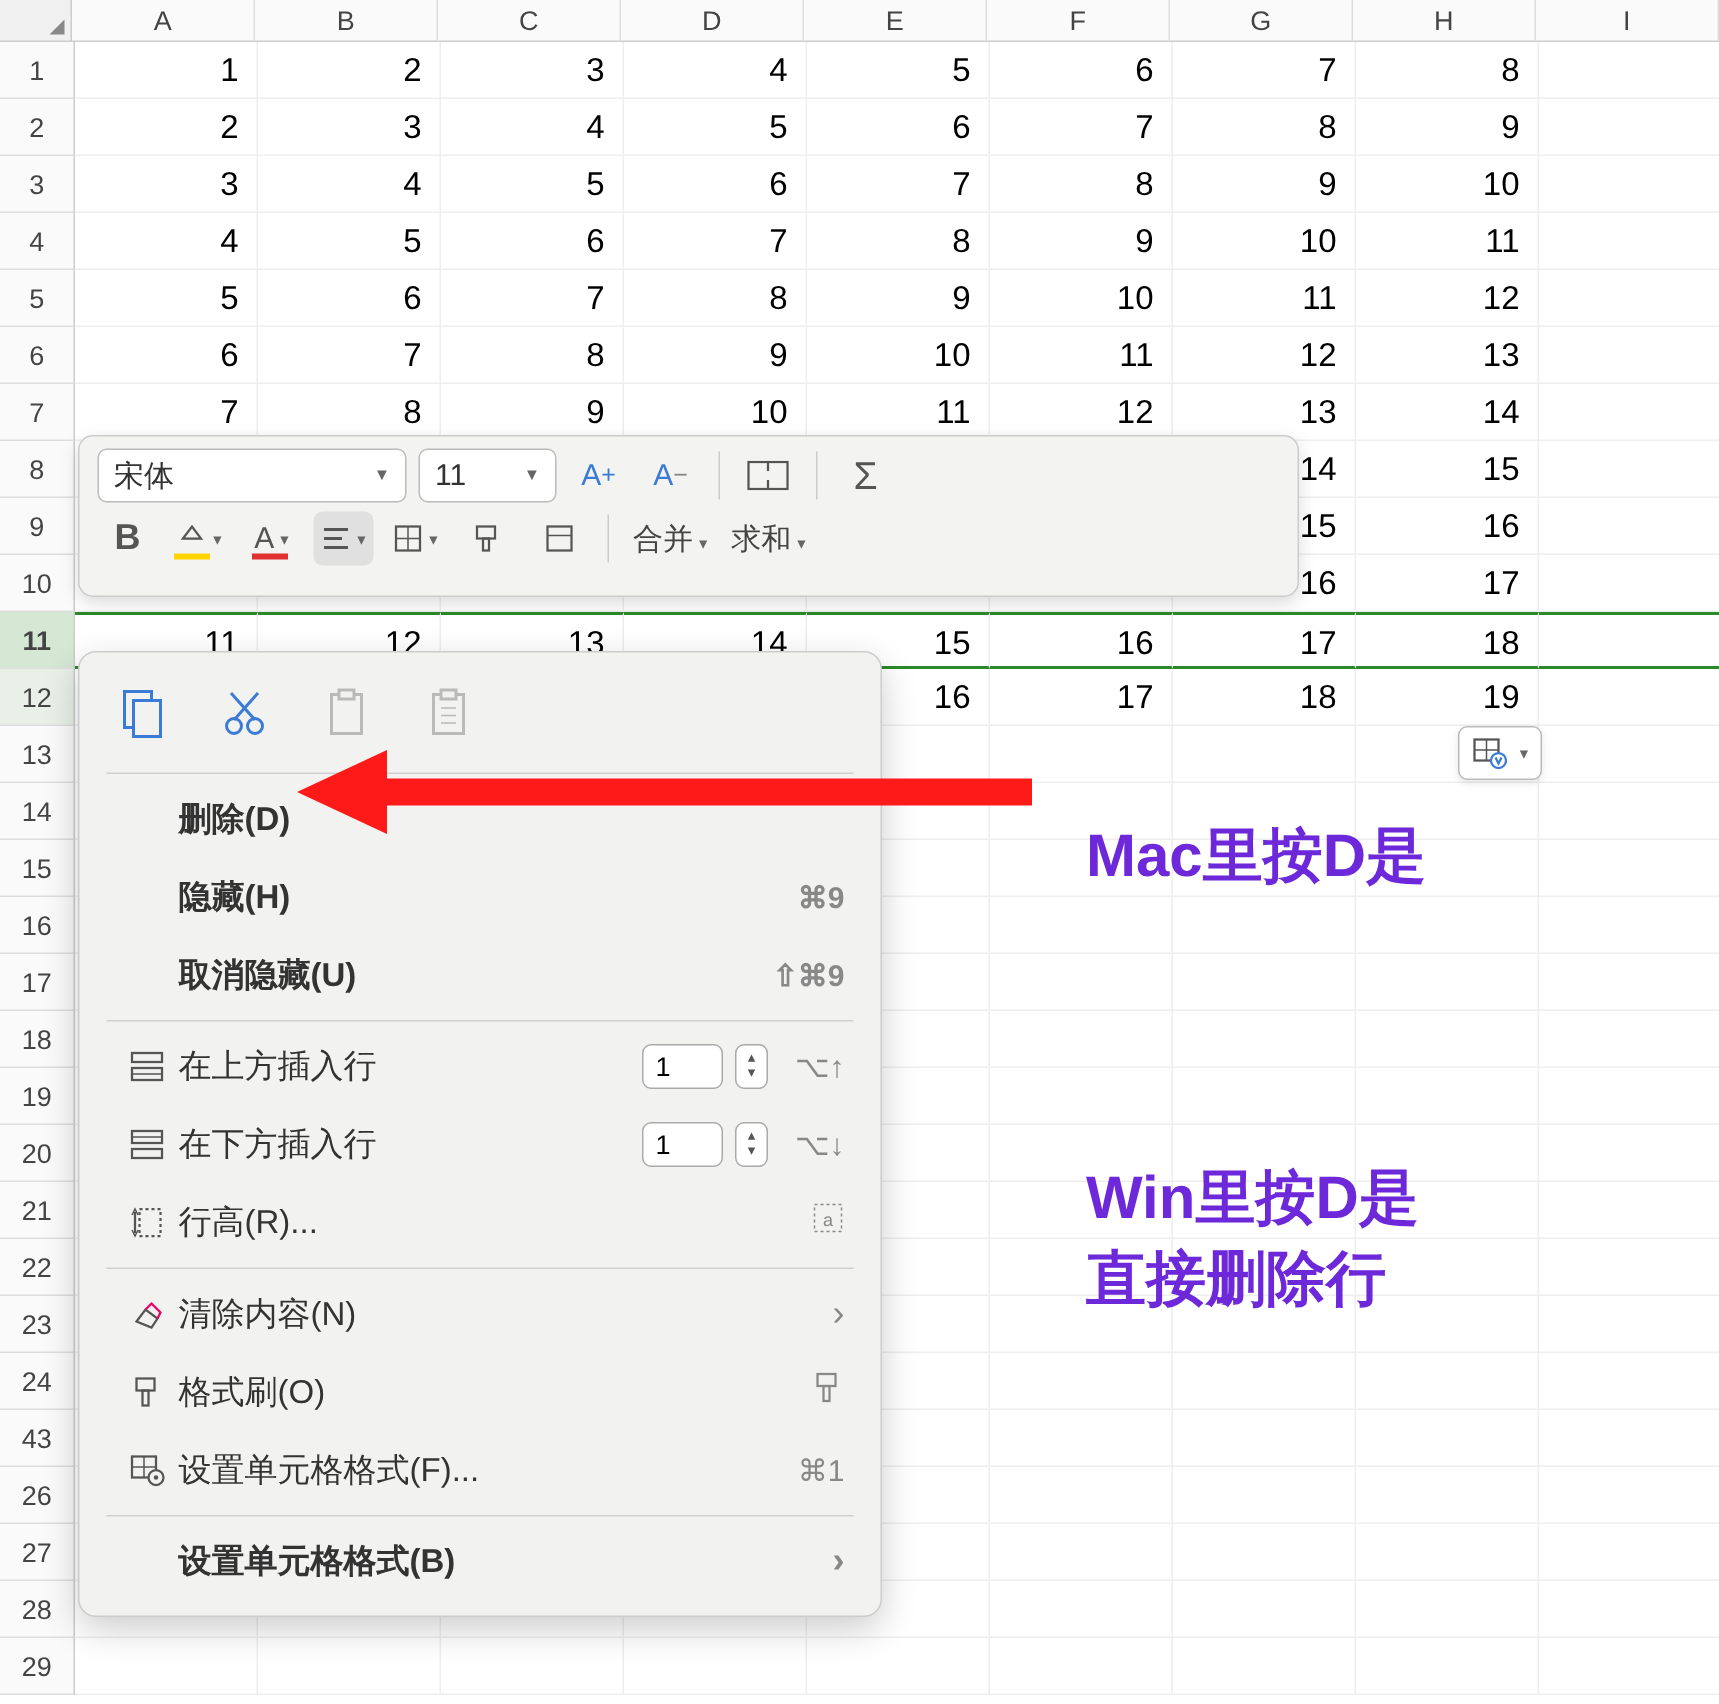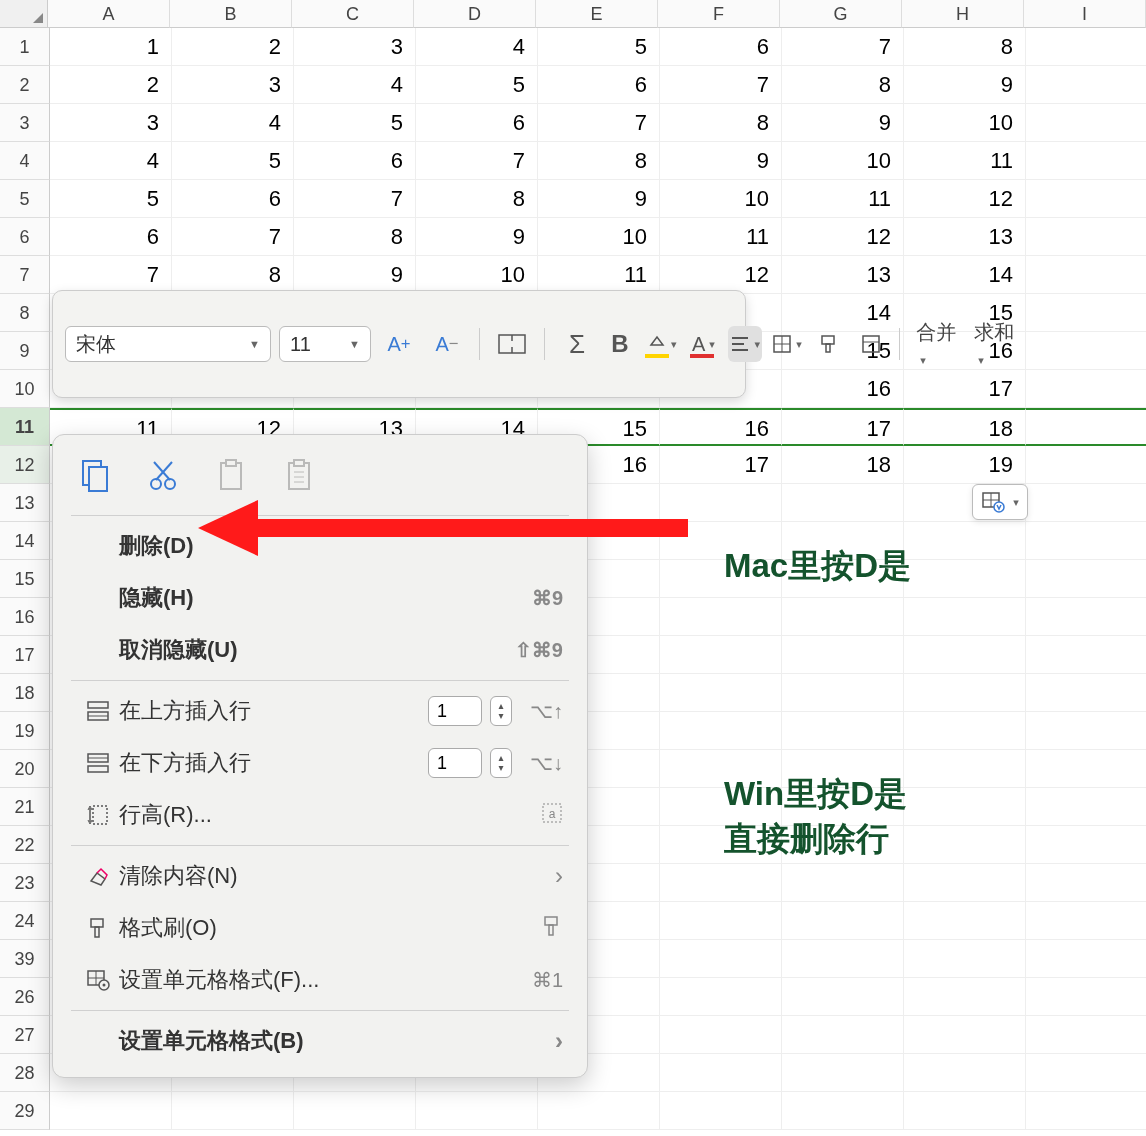--- a/index.html
+++ b/index.html
@@ -20,25 +20,25 @@
 .row { display: flex; height: 38px; }
 .row-h { flex: 0 0 50px; background: #fafafa; border-right: 1px solid #ccc; border-bottom: 1px solid #ddd; text-align: center; line-height: 38px; font-size: 18px; color: #444; }
 .cell { flex: 0 0 122px; border-right: 1px solid #eee; border-bottom: 1px solid #eee; text-align: right; padding-right: 12px; line-height: 38px; font-size: 22px; color: #000; }
 .row.selected .row-h { background: #d4e8d4; font-weight: bold; }
 .row.selected .cell { border-top: 2px solid #2a8a2a; border-bottom: 2px solid #2a8a2a; }
 .row.hl .row-h { background: #e8f0e8; }
 
 
 .mini-toolbar {
   position: absolute; left: 52px; top: 290px;
-  width: 694px; height: 108px;
+  width: 814px; height: 108px;
   background: #f3f3f1; border: 1px solid #ccc; border-radius: 10px;
   box-shadow: 0 4px 12px rgba(0,0,0,0.15);
   padding: 8px 12px;
-  display: flex; flex-direction: row; gap: 6px;
+  display: flex; flex-direction: column; gap: 6px;
 }
 .tb-row { display: flex; align-items: center; gap: 8px; }
 .tb-select { height: 36px; background: #fff; border: 1px solid #bbb; border-radius: 6px; display: flex; align-items: center; padding: 0 10px; font-size: 20px; color: #333; justify-content: space-between; }
 .tb-select.font { width: 206px; }
 .tb-select.size { width: 92px; }
 .tb-btn { width: 40px; height: 36px; display: flex; align-items: center; justify-content: center; border-radius: 4px; font-size: 20px; color: #555; }
 .tb-sep { width: 1px; height: 32px; background: #ccc; margin: 0 4px; }
 .tb-label { font-size: 20px; color: #444; padding: 0 4px; }
 .caret { font-size: 11px; color: #666; margin-left: 4px; }
 .fill-y { position: relative; display: inline-block; }
@@ -63,21 +63,21 @@
 .ctx-item .lbl { flex: 1; }
 .ctx-item .kb { color: #888; font-size: 20px; }
 .ctx-item .arr { color: #888; font-size: 24px; }
 .ctx-item.noicon { padding-left: 66px; font-weight: bold; }
 .stepper-box { display: flex; align-items: center; gap: 8px; margin-right: 18px; }
 .stepper-in { width: 54px; height: 30px; border: 1px solid #aaa; border-radius: 6px; text-align: left; padding: 0 8px; font-size: 18px; background: #fff; }
 .stepper-ud { width: 22px; height: 30px; border: 1px solid #aaa; border-radius: 6px; display: flex; flex-direction: column; justify-content: center; align-items: center; font-size: 10px; line-height: 10px; color: #555; background: #fff; }
 
 
 .anno {
-  position: absolute; color: #14532d; font-weight: 800; font-size: 33px; line-height: 1.35;
+  position: absolute; color: #6d28d9; font-weight: 800; font-size: 40px; line-height: 1.35;
 }
 .anno1 { left: 724px; top: 544px; }
 .anno2 { left: 724px; top: 772px; }
 .arrow-svg { position: absolute; left: 188px; top: 488px; pointer-events: none; }
 
 
 .paste-opt {
   position: absolute; left: 972px; top: 484px;
   width: 56px; height: 36px; background: #fff; border: 1px solid #bbb; border-radius: 6px;
   display: flex; align-items: center; justify-content: center; gap: 4px;
@@ -383,21 +383,21 @@
         <div class="cell"></div>
         <div class="cell"></div>
         <div class="cell"></div>
         <div class="cell"></div>
         <div class="cell"></div>
         <div class="cell"></div>
         <div class="cell"></div>
         <div class="cell"></div>
       </div>
       <div class="row">
-        <div class="row-h">39</div>
+        <div class="row-h">43</div>
         <div class="cell"></div>
         <div class="cell"></div>
         <div class="cell"></div>
         <div class="cell"></div>
         <div class="cell"></div>
         <div class="cell"></div>
         <div class="cell"></div>
         <div class="cell"></div>
         <div class="cell"></div>
       </div>

